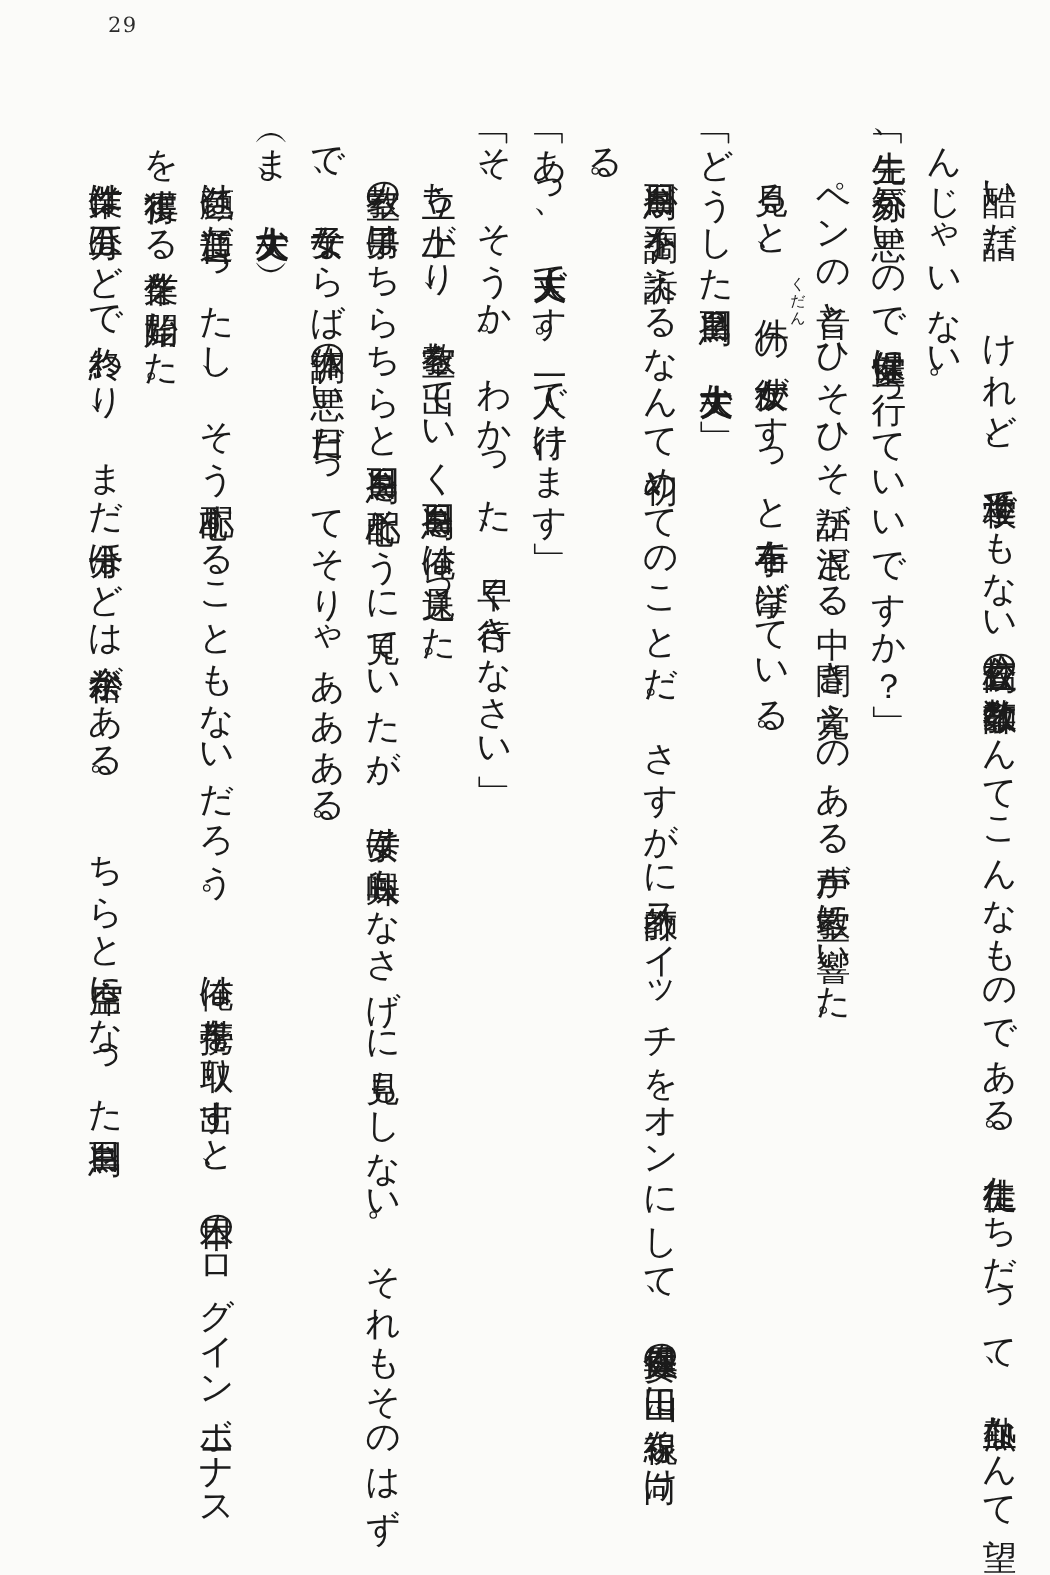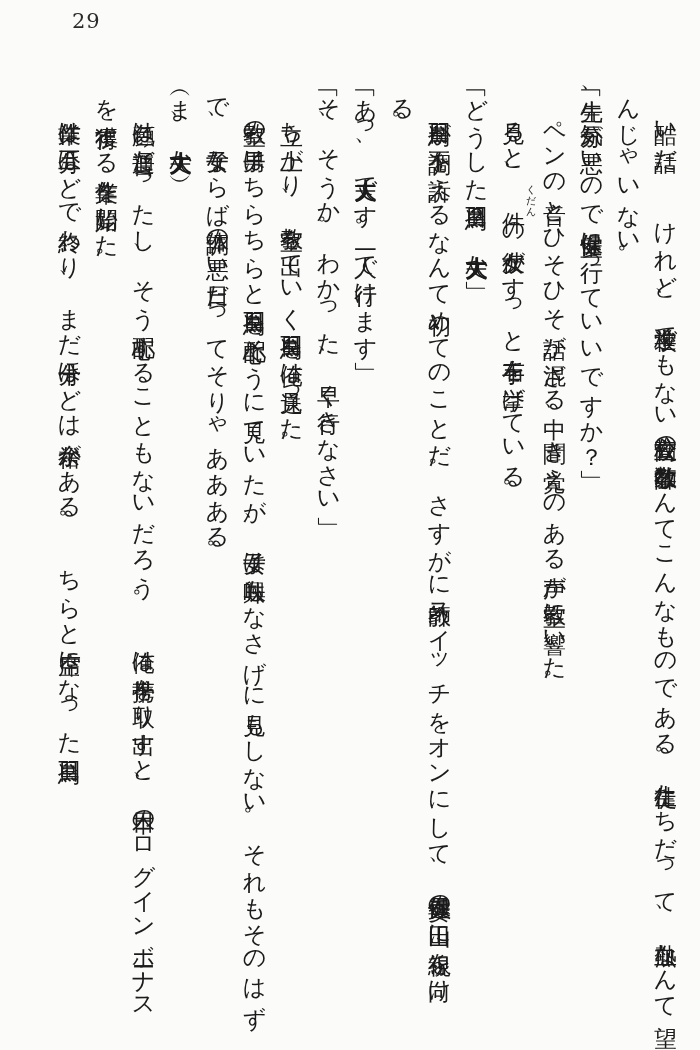--- a/index.html
+++ b/index.html
@@ -15,21 +15,21 @@
   .page {
     position: relative;
     width: 700px;
     height: 1050px;
     box-sizing: border-box;
   }
   .page-number {
     position: absolute;
     top: 9px;
     left: 72px;
-    font-size: 21px;
+    font-size: 14px;
     letter-spacing: 1px;
     font-family: "DejaVu Serif", "Liberation Serif", serif;
   }
   .text-block {
     position: absolute;
     top: 82px;
     right: 16px;
     height: 952px;
     width: 650px;
     writing-mode: vertical-rl;

